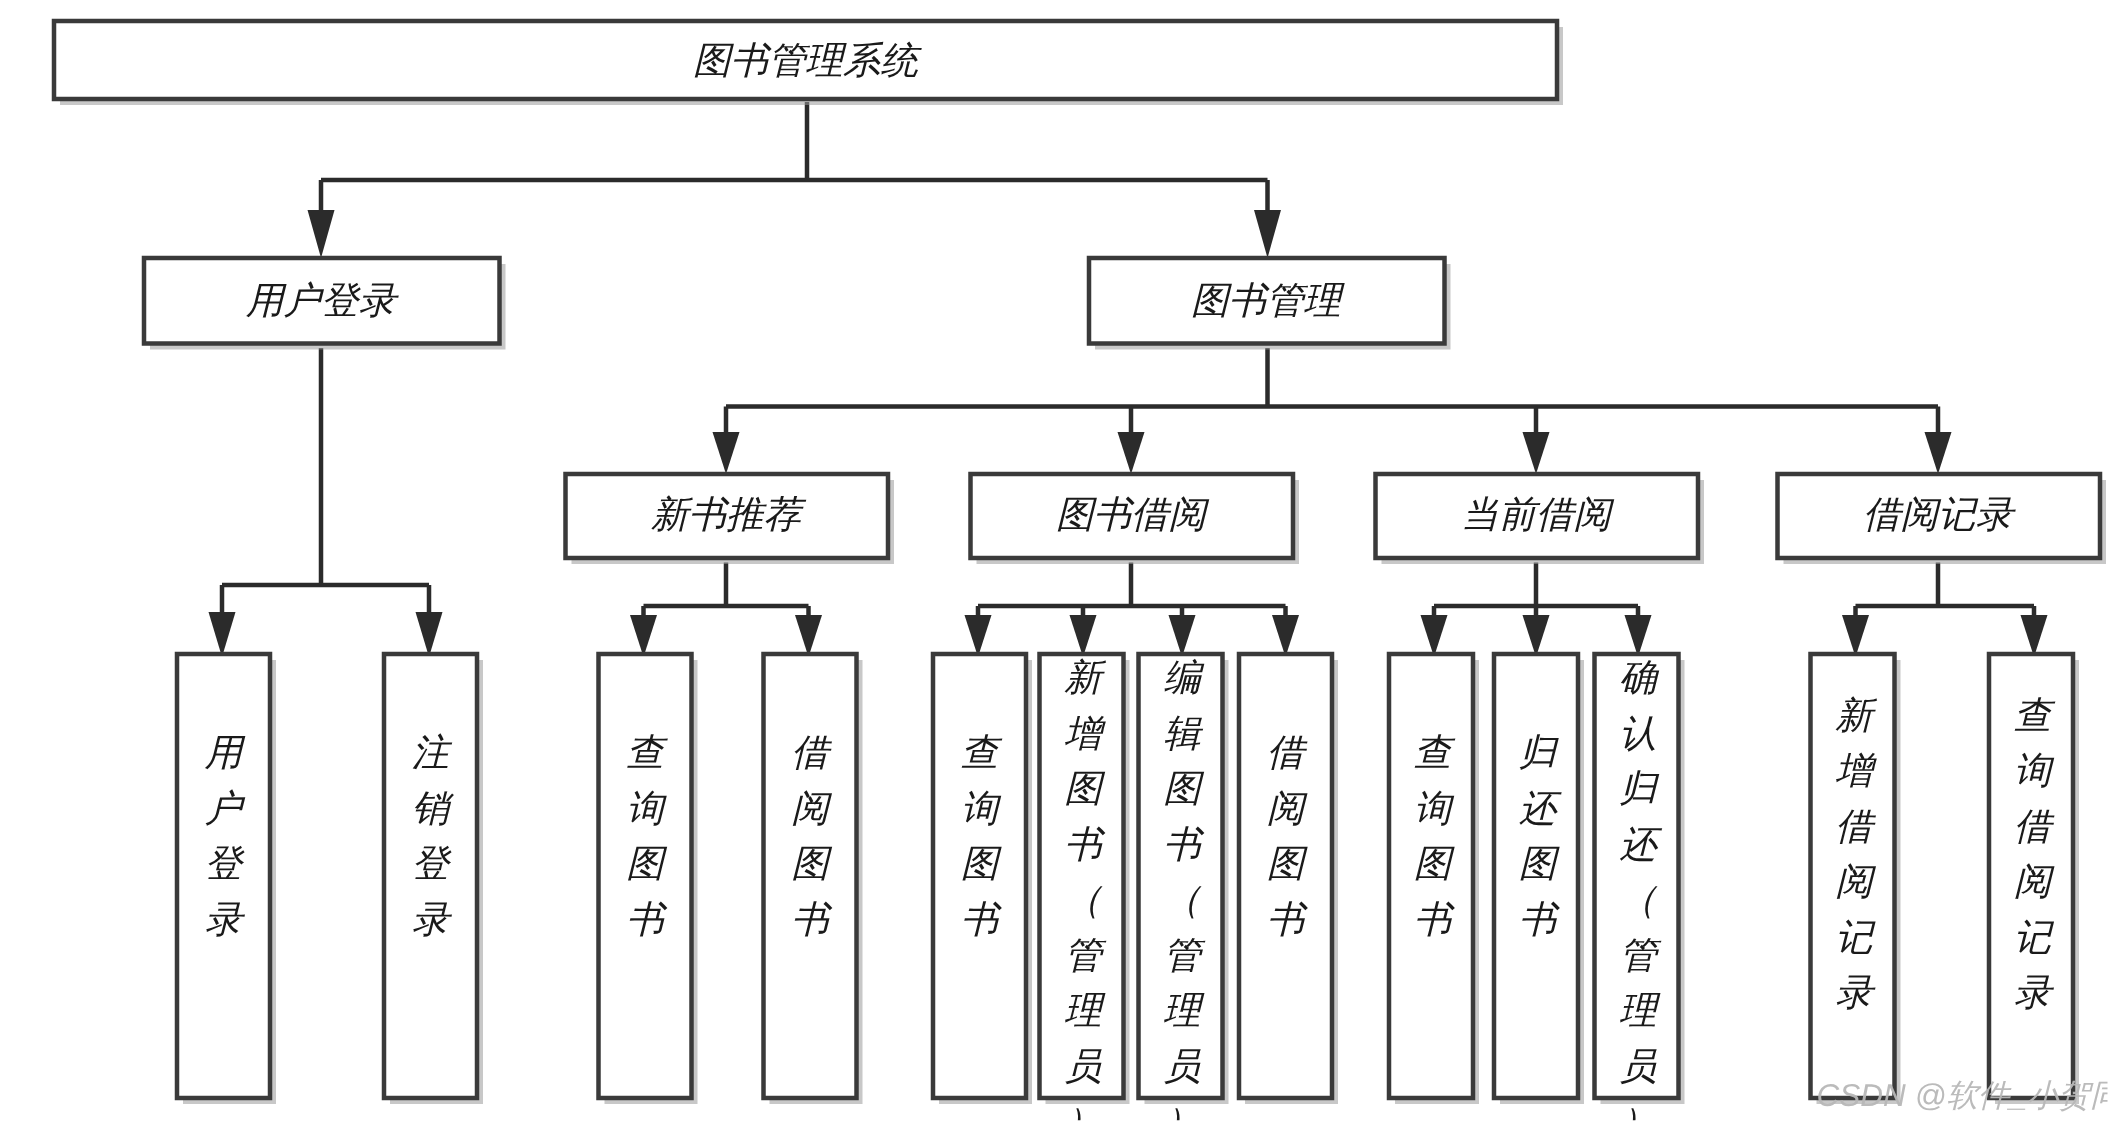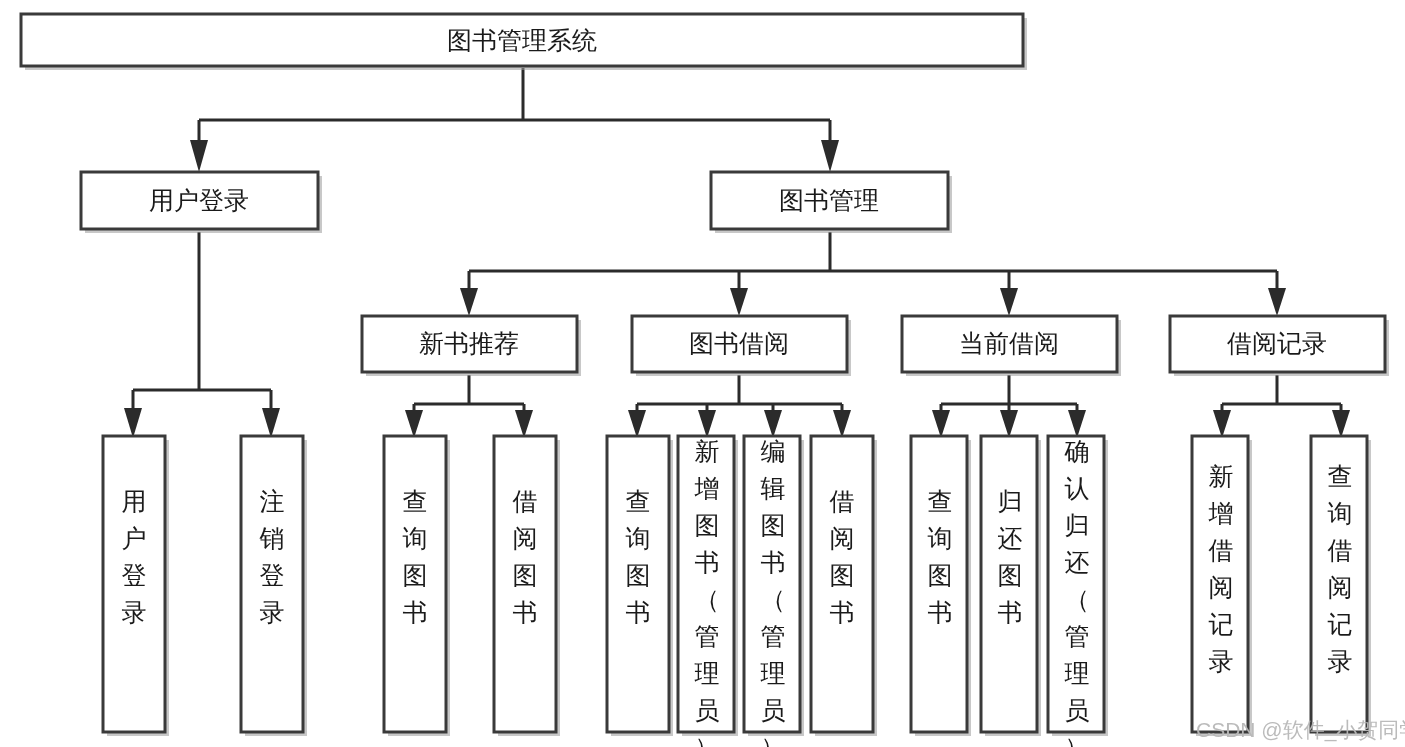--- a/index.html
+++ b/index.html
@@ -9,24 +9,25 @@
   }
   body {
     width: 1405px;
     height: 747px;
     overflow: hidden;
     font-family: "Liberation Sans", "DejaVu Sans", sans-serif;
     position: relative;
   }
   #diagram-root {
     position: absolute;
-    left: 0;
+    left: 15px;
     top: 0;
     width: 1142px;
     height: 747px;
+    font-style: italic;
   }
   svg {
     display: block;
   }
   .node-box {
     fill: #ffffff;
     stroke: #3a3a3a;
     stroke-width: 3;
   }
   .node-box-shadow {

